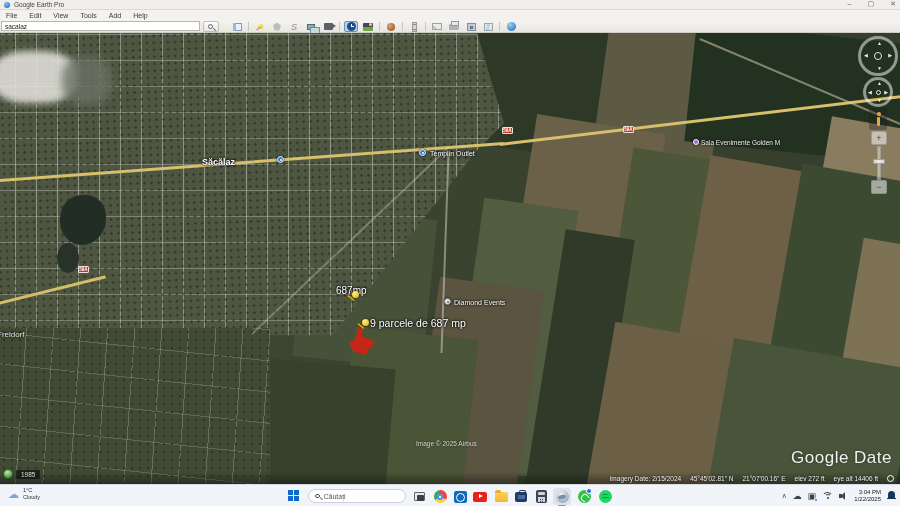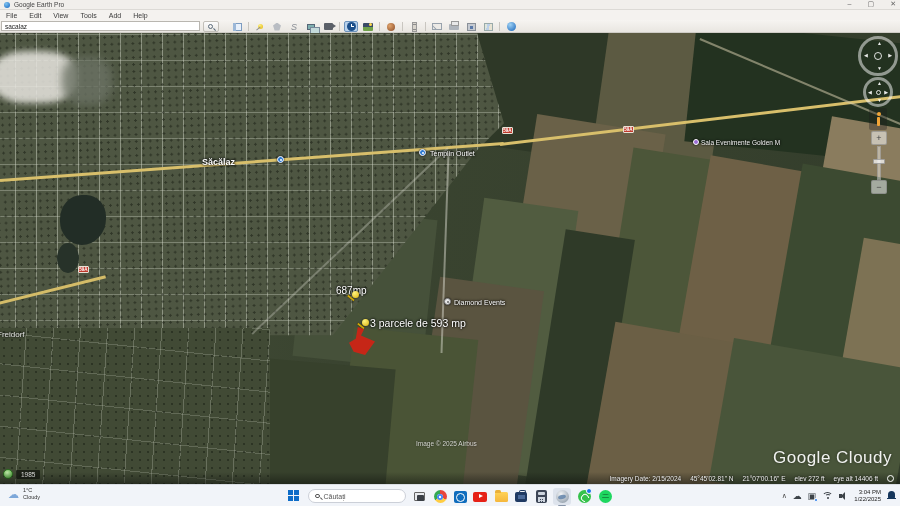--- a/index.html
+++ b/index.html
@@ -299,34 +299,34 @@
     <span class="lbl" style="left:454px;top:266px;font-size:7px">Diamond Events</span>
 
     <span class="lbl" style="left:202px;top:124px;font-size:9px;font-weight:bold">Săcălaz</span>
     <span class="lbl" style="left:-3px;top:297px;font-size:8px;opacity:.85">Freidorf</span>
 
     <span class="lbl" style="left:336px;top:252px;font-size:10px">687mp</span>
     <div class="pushpin" style="left:346px;top:258px">
         <span class="head"></span>
         <span class="stem"></span>
       </div>
-    <span class="lbl" style="left:370px;top:284px;font-size:10.5px">3 parcele de 593 mp</span>
+    <span class="lbl" style="left:370px;top:284px;font-size:10.5px">9 parcele de 687 mp</span>
     <div class="pushpin" style="left:356px;top:286px">
         <span class="head"></span>
         <span class="stem"></span>
       </div>
     <div id="parcel"></div>
 
     <div id="histchip">
       <span id="histclock"></span>
       <span id="histyear">1985</span>
     </div>
 
     <span id="copyright">Image © 2025 Airbus</span>
-    <span id="watermark">Google Cloudy</span>
+    <span id="watermark">Google Date</span>
 
     <div id="statusbar">
       <span><span>Imagery Date:</span> <span>2/15/2024</span></span>
       <span>45°45'02.81" N</span>
       <span>21°07'00.16" E</span>
       <span><span>elev</span> <span>272 ft</span></span>
       <span><span>eye alt</span> <span>14406 ft</span></span>
       <span id="status-ring"></span>
     </div>
 

